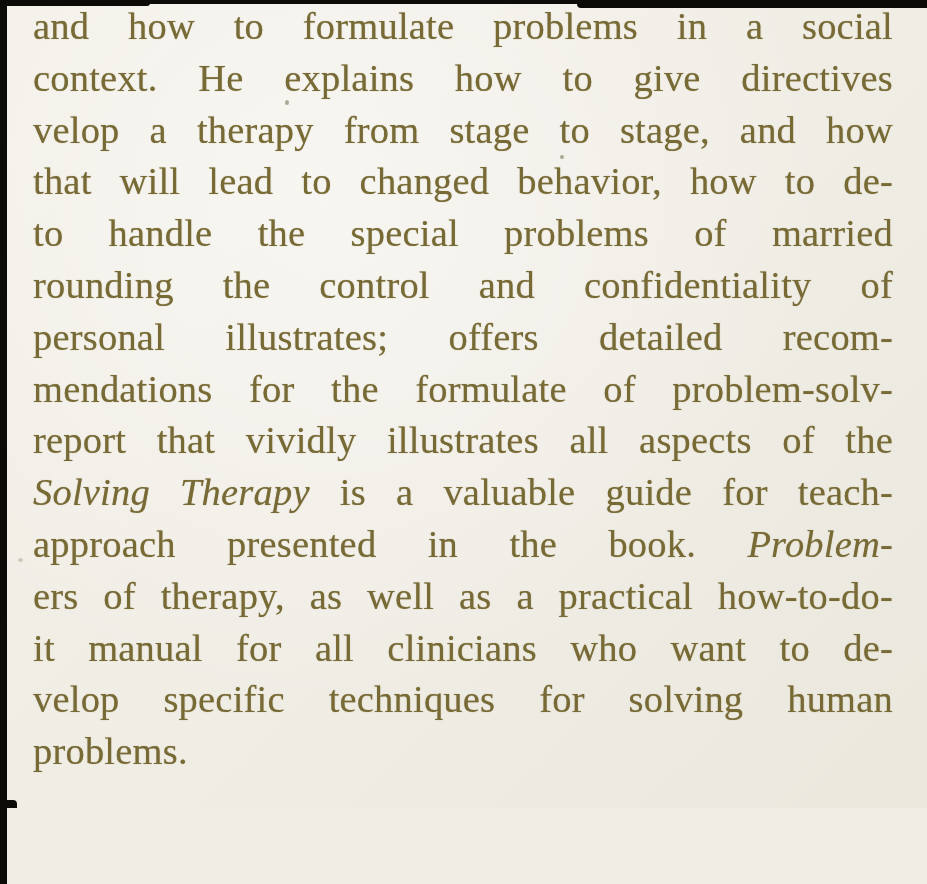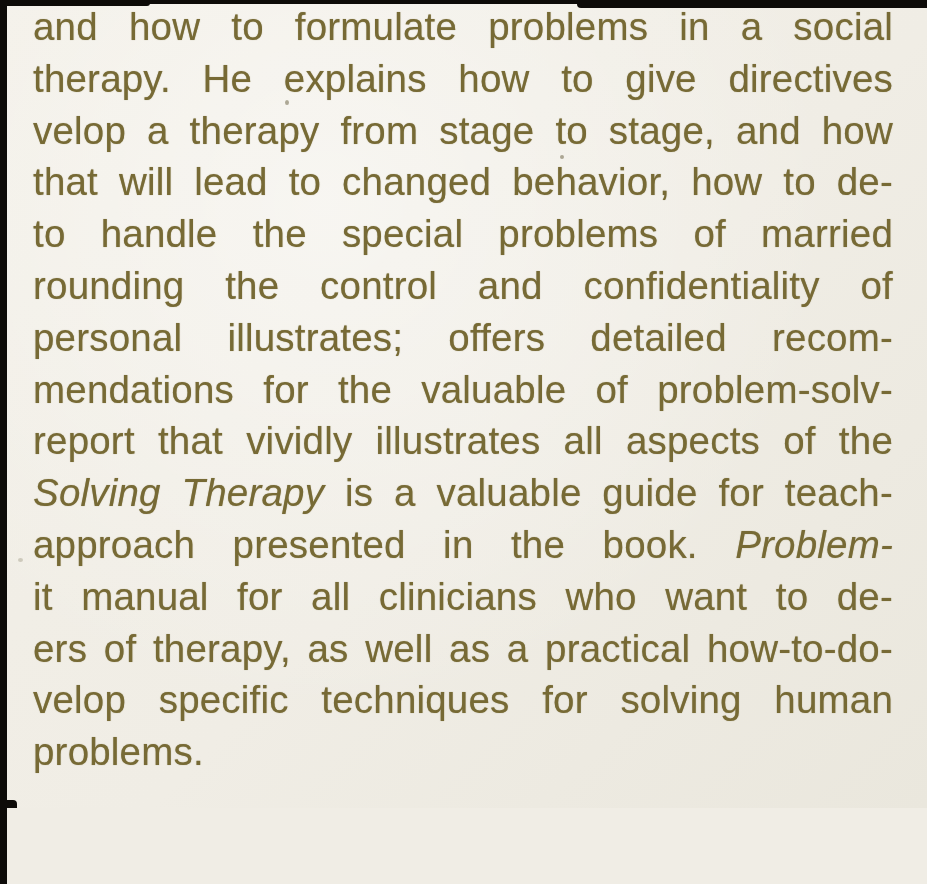--- a/index.html
+++ b/index.html
@@ -12,21 +12,21 @@
     width: 927px; height: 884px;
     overflow: hidden;
     background: var(--paper);
   }
   .page {
     position: relative;
     width: 927px; height: 808px;
     background:
       radial-gradient(ellipse at 35% 25%, rgba(255,255,255,0.45), rgba(255,255,255,0) 60%),
       linear-gradient(135deg, #f3f0e8 0%, #f0ede5 55%, #eae7dd 100%);
-    font-family: Liberation Sans, sans-serif;
+    font-family: Liberation Serif, serif;
   }
   .text-block {
     position: absolute;
     left: 33px; top: 1px;
     width: 860px;
   }
   .line {
     font-size: 38.5px;
     line-height: 51.8px;
     color: var(--ink);
@@ -61,32 +61,32 @@
   .speck-2 { left: 560px; top: 155px; width: 4px; height: 4px; }
   .speck-3 { left: 18px;  top: 558px; width: 5px; height: 4px; opacity: .5; }
 </style>
 </head>
 <body>
 
 <div class="page">
 
   <div class="text-block">
       <div class="line"><span class="normal">and how to formulate problems in a social</span></div>
-      <div class="line"><span class="normal">therapy. He explains how to give directives</span></div>
+      <div class="line"><span class="normal">context. He explains how to give directives</span></div>
       <div class="line"><span class="normal">velop a therapy from stage to stage, and how</span></div>
       <div class="line"><span class="normal">that will lead to changed behavior, how to de-</span></div>
       <div class="line"><span class="normal">to handle the special problems of married</span></div>
       <div class="line"><span class="normal">rounding the control and confidentiality of</span></div>
       <div class="line"><span class="normal">personal illustrates; offers detailed recom-</span></div>
-      <div class="line"><span class="normal">mendations for the valuable of problem-solv-</span></div>
+      <div class="line"><span class="normal">mendations for the formulate of problem-solv-</span></div>
       <div class="line"><span class="normal">report that vividly illustrates all aspects of the</span></div>
       <div class="line"><span class="italic">Solving Therapy</span><span class="normal"> is a valuable guide for teach-</span></div>
       <div class="line"><span class="normal">approach presented in the book. </span><span class="italic">Problem-</span></div>
+      <div class="line"><span class="normal">ers of therapy, as well as a practical how-to-do-</span></div>
       <div class="line"><span class="normal">it manual for all clinicians who want to de-</span></div>
-      <div class="line"><span class="normal">ers of therapy, as well as a practical how-to-do-</span></div>
       <div class="line"><span class="normal">velop specific techniques for solving human</span></div>
       <div class="line last-line"><span class="normal">problems.</span></div>
     </div>
 
   <div class="scan-edge edge-top"></div>
   <div class="scan-edge edge-top-left"></div>
   <div class="scan-edge edge-top-right"></div>
   <div class="scan-edge edge-left"></div>
   <div class="scan-edge edge-bottom-left"></div>
 

